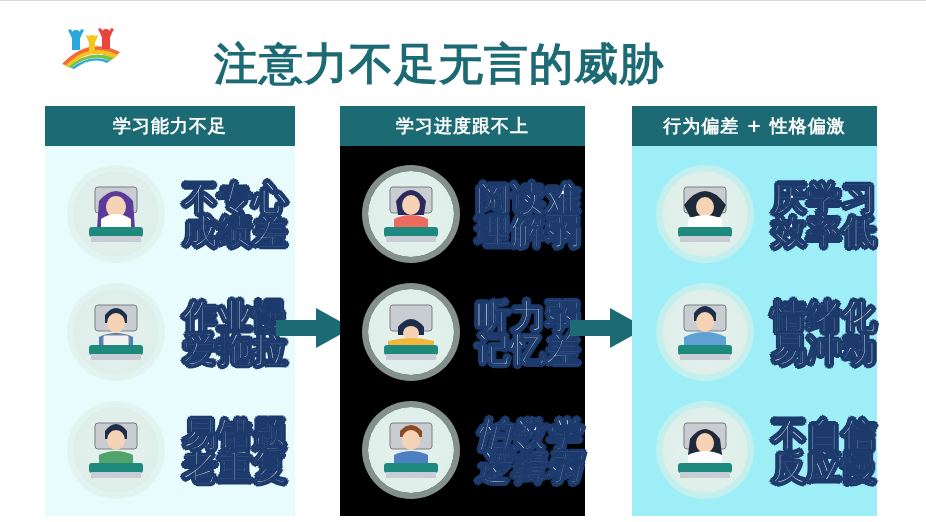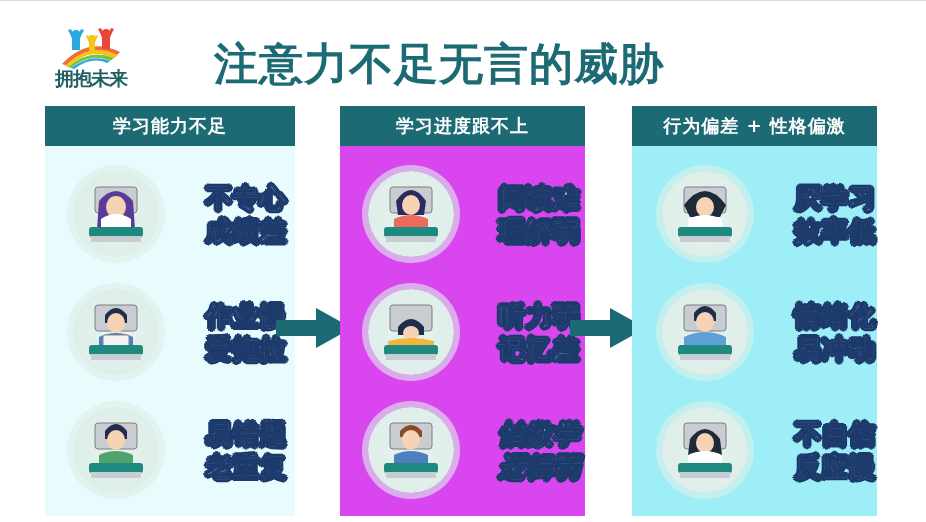--- a/index.html
+++ b/index.html
@@ -25,27 +25,26 @@
   }
   .col-body { position:absolute; top:40px; left:0; right:0; bottom:0; }
   .item { position:absolute; left:0; right:0; height:120px; }
   .circle {
     position:absolute; width:86px; height:86px; border-radius:50%;
     background:radial-gradient(circle, #e4f3ee 0%, #e0efe9 60%, #d8eee6 100%);
     box-shadow:0 0 0 6px rgba(220,240,232,0.6);
   }
   .circle svg { position:absolute; left:8px; top:8px; }
   .item-text {
-    position:absolute; font-size:26px; font-weight:bold; color:#ffffff; line-height:33px;
+    position:absolute; font-size:34px; font-weight:bold; color:#ffffff; line-height:33px;
     -webkit-text-stroke:1px #1c3a6b;
     text-shadow:
       2px 2px 0 #1c3a6b, -2px -2px 0 #1c3a6b, 2px -2px 0 #1c3a6b, -2px 2px 0 #1c3a6b,
       0 3px 0 #1c3a6b, 3px 0 0 #1c3a6b, 0 -3px 0 #1c3a6b, -3px 0 0 #1c3a6b;
     letter-spacing:1px;
-    margin-left:23px;
   }
   .arrow { position:absolute; width:76px; height:40px; }
 </style>
 </head>
 <body>
 
 <div class="topline"></div>
 
 <div class="logo">
   <svg width="86" height="44" viewBox="0 0 86 44">
@@ -53,21 +52,20 @@
     <path d="M17 40 Q41 15 70 29 L66 32 Q42 20 20 41 Z" fill="#f7c21b"></path>
     <path d="M20 41 Q42 22 66 32 L62 35 Q43 26 23 42 Z" fill="#7cc242"></path>
     <path d="M23 42 Q43 27 62 35 L59 37 Q44 30 26 43 Z" fill="#2aa9e0"></path>
     <circle cx="28" cy="9" r="5" fill="#29a8e0"></circle>
     <path d="M20 4 L24 12 L24 24 L32 24 L32 12 L36 4 L33 3 L30 10 L26 10 L23 3 Z" fill="#29a8e0"></path>
     <circle cx="44" cy="13" r="4" fill="#f5c518"></circle>
     <path d="M38 10 L41 16 L41 25 L47 25 L47 16 L50 10 L48 9 L46 14 L42 14 L40 9 Z" fill="#f5c518"></path>
     <circle cx="58" cy="8" r="5" fill="#e8453c"></circle>
     <path d="M50 3 L54 11 L54 23 L62 23 L62 11 L66 3 L63 2 L60 9 L56 9 L53 2 Z" fill="#e8453c"></path>
   </svg>
-  <div class="logo-text">拥抱未来</div>
 </div>
 
 <div class="title">注意力不足无言的威胁</div>
 
 <div class="col" style="left:45px; width:250px;">
   <div class="col-header">学习能力不足</div>
   <div class="col-body" style="background:#e8fbfd;">
     <div class="item" style="top:10px;">
       <div class="circle" style="left:28px; top:15px;">
         <svg width="70" height="70" viewBox="0 0 70 70">
@@ -120,21 +118,21 @@
   </div>
 </div>
 
 <svg class="arrow" style="left:276px; top:308px;" viewBox="0 0 76 40">
   <rect x="0" y="12" width="44" height="16" fill="#1c6a73"></rect>
   <polygon points="40,0 76,20 40,40" fill="#1c6a73"></polygon>
 </svg>
 
 <div class="col" style="left:340px; width:245px;">
   <div class="col-header">学习进度跟不上</div>
-  <div class="col-body" style="background:#d946ef;text-align:right;">
+  <div class="col-body" style="background:#000000;text-align:right;">
     <div class="item" style="top:10px;">
       <div class="circle" style="left:28px; top:15px;">
         <svg width="70" height="70" viewBox="0 0 70 70">
             <rect x="14" y="8" width="42" height="26" rx="3" fill="#c9cdd1" stroke="#7a7f84"></rect>
             <path d="M20 22 Q35 0 50 22 L48 36 L22 36 Z" fill="#2b2a5e"></path>
             <ellipse cx="35" cy="26" rx="9" ry="10" fill="#f6d3b5"></ellipse>
             <path d="M18 40 Q35 32 52 40 L52 52 L18 52 Z" fill="#ec6a5e"></path>
             <rect x="8" y="48" width="54" height="10" rx="3" fill="#1e8a7e"></rect>
             <rect x="10" y="57" width="50" height="6" fill="#c8ccd4"></rect>
           </svg>

